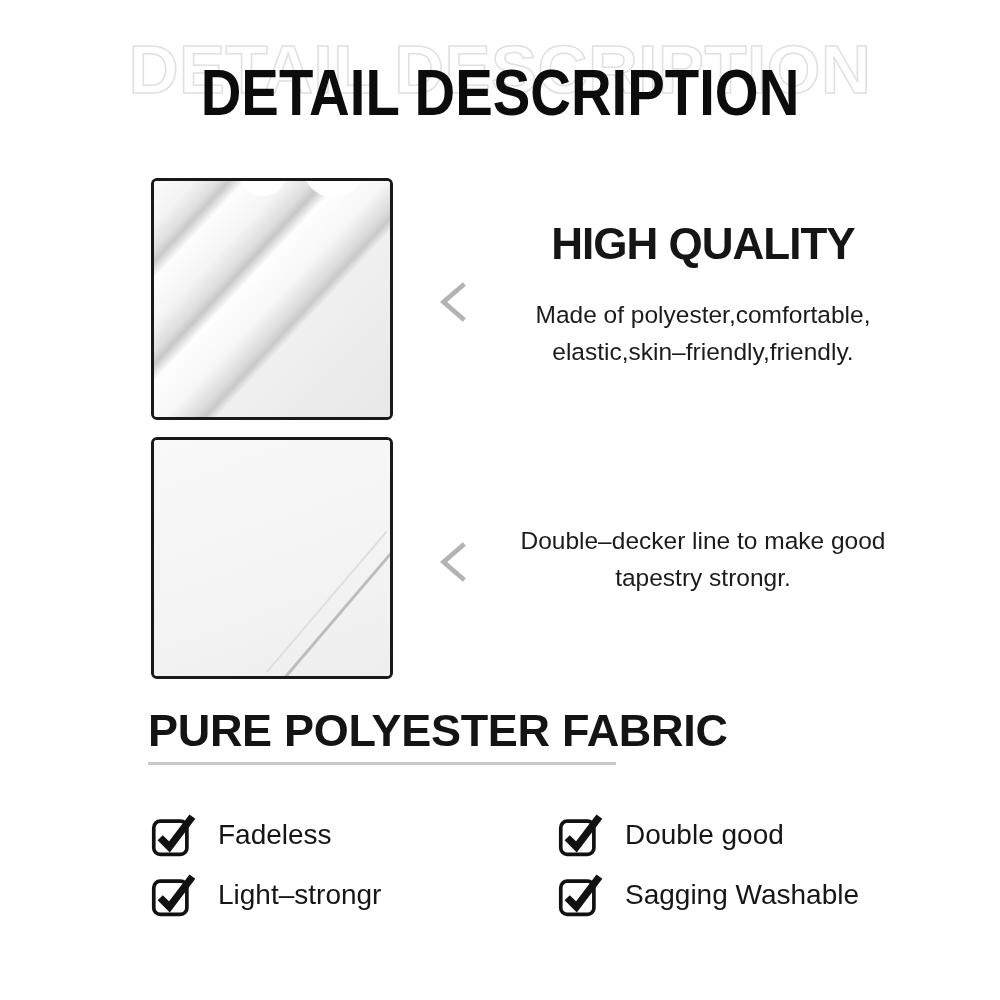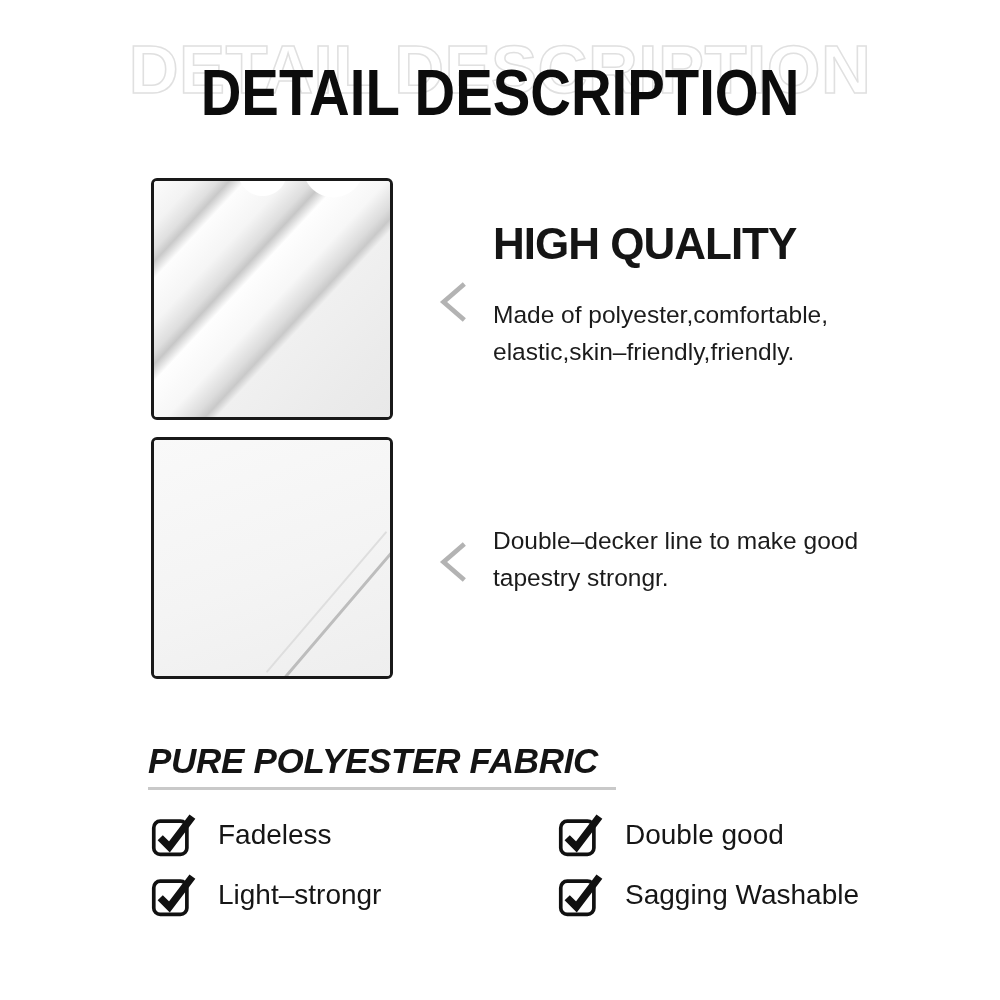--- a/index.html
+++ b/index.html
@@ -99,20 +99,21 @@
     width: 34px; height: 46px;
   }
   .chevron-1 { top: 279px; }
   .chevron-2 { top: 539px; }
 
   
   .section-text {
     position: absolute;
     left: 445px;
     width: 420px;
+    text-align: center;
   }
   .section-text-1 { top: 222px; }
   .section-text-2 { top: 492px; }
   .section-heading {
     font-size: 44px;
     font-weight: bold;
     letter-spacing: -1px;
     color: #151515;
     line-height: 1;
     white-space: nowrap;
@@ -121,31 +122,30 @@
     margin-top: 30px;
     font-size: 24.5px;
     line-height: 37px;
     color: #1b1b1b;
     white-space: pre-line;
   }
 
   
   .features-heading {
     position: absolute;
-    left: 100px; top: 743px;
+    left: 100px; top: 708px;
     width: 468px;
-    font-size: 35px;
+    font-size: 45px;
     font-weight: bold;
     letter-spacing: -0.3px;
     color: #141414;
     line-height: 1;
     padding-bottom: 9px;
     border-bottom: 3px solid #c9c9c9;
     white-space: nowrap;
-    font-style: italic;
   }
   .features-grid {
     position: absolute;
     left: 103px; top: 810px;
     width: 800px;
     display: grid;
     grid-template-columns: 407px auto;
     row-gap: 10px;
     text-align: right;
   }

